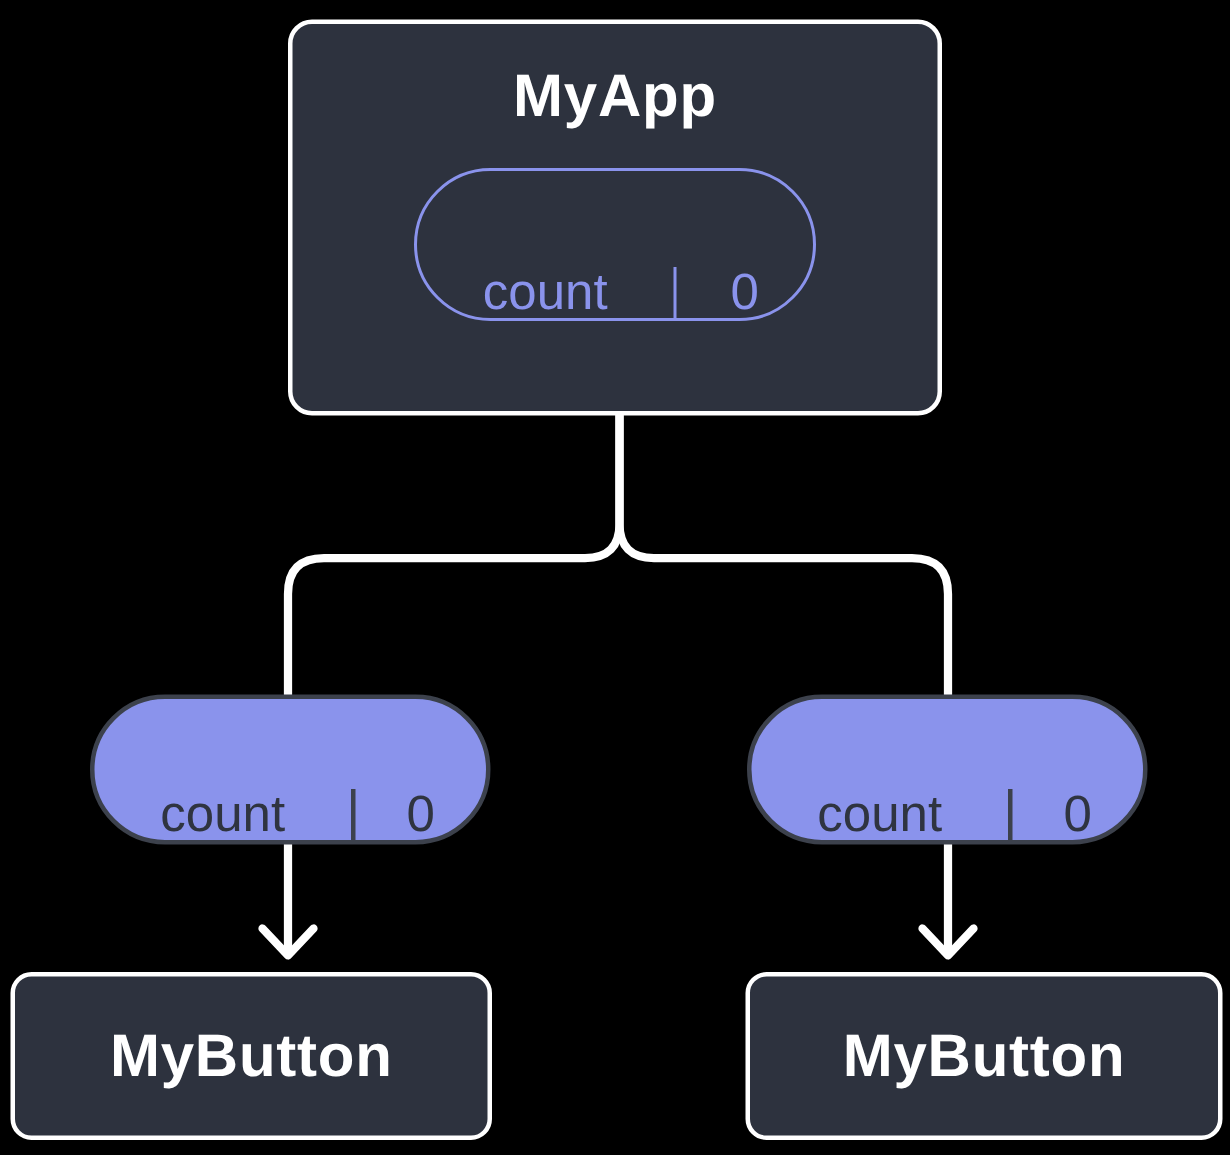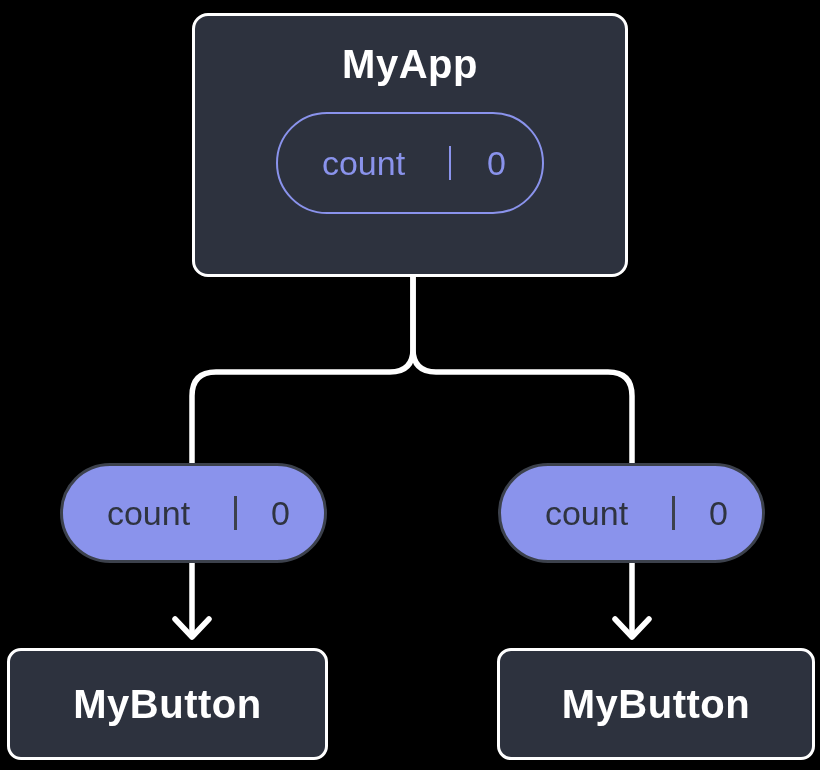--- a/index.html
+++ b/index.html
@@ -40,21 +40,21 @@
     margin-top: 28px;
     color: #FFFFFF;
     font-size: 40px;
     font-weight: 700;
     letter-spacing: 0.5px;
     line-height: 1;
   }
   .pill {
     box-sizing: border-box;
     display: flex;
-    align-items: center;
+    align-items: flex-end;
     overflow: hidden;
   }
   .pill-state {
     margin-top: 28px;
     width: 268px; height: 102px;
     border: 2.5px solid #8A93EC;
     border-radius: 51px;
     background: transparent;
     color: #8A93EC;
   }

